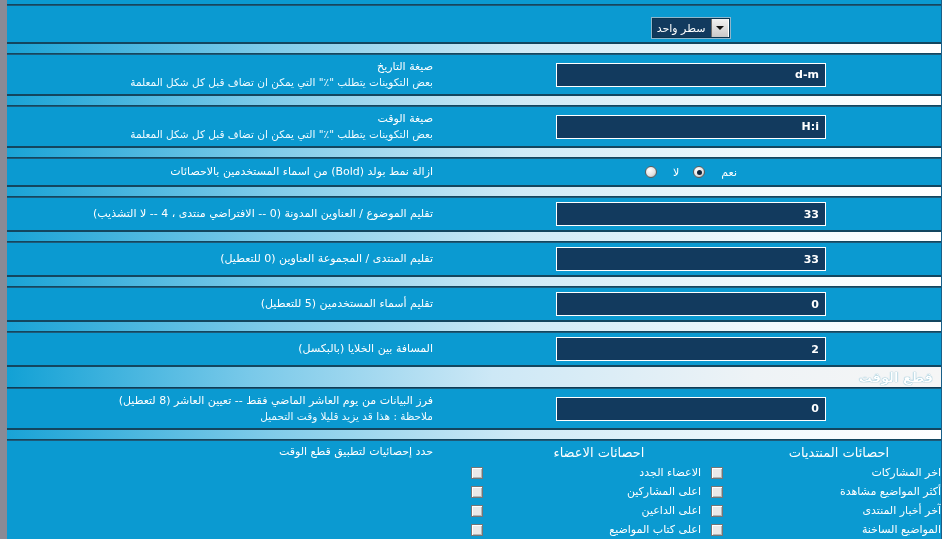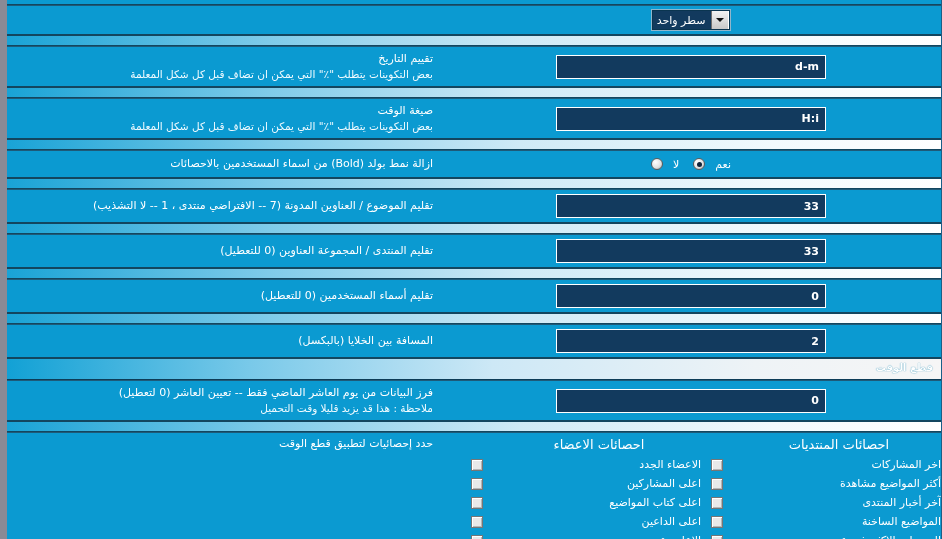--- a/index.html
+++ b/index.html
@@ -46,21 +46,21 @@
     box-sizing: border-box;
     border-top: 1px solid #13465f;
     border-bottom: 1px solid #0d3c57;
     background: linear-gradient(to left, #f6f6f6 0%, #eef3f6 20%, #cde8f6 48%, #79c9e9 74%, #12a1d5 100%);
     overflow: hidden;
   }
   .section-bar .section-title {
     position: absolute;
     top: 3px;
     right: 8px;
-    font-size: 10px;
+    font-size: 13px;
     font-weight: bold;
     color: #ffffff;
     text-shadow: 0 0 1px #0b7ea8;
   }
 
   
   .field {
     display: flex;
     flex-direction: row;
     align-items: center;
@@ -113,20 +113,21 @@
 
   
   .selwrap {
     display: inline-flex;
     flex-direction: row-reverse;
     align-items: stretch;
     height: 18px;
     border: 1px solid #0a3550;
     background: #123a5e;
     box-shadow: 0 0 0 1px #8fb6cc;
+    margin-top: 8px;
   }
   .selwrap .seltext {
     display: flex;
     align-items: center;
     padding: 0 6px 0 4px;
     font-size: 11px;
     color: #ffffff;
     white-space: nowrap;
     background: #123a5e;
   }
@@ -151,21 +152,21 @@
   .radios {
     display: flex;
     flex-direction: row;
     align-items: center;
     gap: 14px;
   }
   .radio-item {
     display: flex;
     flex-direction: row-reverse;
     align-items: center;
-    gap: 10px;
+    gap: 16px;
     font-size: 11px;
     color: #ffffff;
   }
   .rdo {
     width: 12px;
     height: 12px;
     border-radius: 50%;
     background: radial-gradient(circle at 35% 32%, #ffffff 0%, #e2e2e2 58%, #9a9a9a 100%);
     border: 1px solid #5d5d5d;
     box-sizing: border-box;
@@ -274,21 +275,21 @@
     </div>
   </div>
 
   <div class="sep"></div>
 
   <div class="field">
     <div class="ctl">
       <input class="txt" type="text" value="d-m" style="">
     </div>
     <div class="lbl">
-      <span class="title">تقييم التاريخ</span>
+      <span class="title">صيغة التاريخ</span>
       <span class="desc">بعض التكوينات يتطلب "٪" التي يمكن ان تضاف قبل كل شكل المعلمة</span>
     </div>
   </div>
 
   <div class="sep"></div>
 
   <div class="field">
     <div class="ctl">
       <input class="txt" type="text" value="H:i" style="">
     </div>
@@ -318,21 +319,21 @@
     </div>
   </div>
 
   <div class="sep"></div>
 
   <div class="field">
     <div class="ctl">
       <input class="txt" type="text" value="33" style="">
     </div>
     <div class="lbl">
-      <span class="title">تقليم الموضوع / العناوين المدونة (7 -- الافتراضي منتدى ، 1 -- لا التشذيب)</span>
+      <span class="title">تقليم الموضوع / العناوين المدونة (0 -- الافتراضي منتدى ، 4 -- لا التشذيب)</span>
     </div>
   </div>
 
   <div class="sep"></div>
 
   <div class="field">
     <div class="ctl">
       <input class="txt" type="text" value="33" style="">
     </div>
     <div class="lbl">
@@ -340,21 +341,21 @@
     </div>
   </div>
 
   <div class="sep"></div>
 
   <div class="field">
     <div class="ctl">
       <input class="txt" type="text" value="0" style="">
     </div>
     <div class="lbl">
-      <span class="title">تقليم أسماء المستخدمين (0 للتعطيل)</span>
+      <span class="title">تقليم أسماء المستخدمين (5 للتعطيل)</span>
     </div>
   </div>
 
   <div class="sep"></div>
 
   <div class="field">
     <div class="ctl">
       <input class="txt" type="text" value="2" style="">
     </div>
     <div class="lbl">
@@ -364,21 +365,21 @@
 
   <div class="section-bar">
     <span class="section-title">قطع الوقت</span>
   </div>
 
   <div class="field">
     <div class="ctl">
       <input class="txt" type="text" value="0" style="">
     </div>
     <div class="lbl">
-      <span class="title">فرز البيانات من يوم العاشر الماضي فقط -- تعيين العاشر (0 لتعطيل)</span>
+      <span class="title">فرز البيانات من يوم العاشر الماضي فقط -- تعيين العاشر (8 لتعطيل)</span>
       <span class="desc">ملاحظة : هذا قد يزيد قليلا وقت التحميل</span>
     </div>
   </div>
 
   <div class="sep"></div>
 
   <div class="cbsection">
     <div class="cbcols">
 
       <div class="cbcol">
@@ -411,25 +412,25 @@
         <div class="cbrow">
           <span class="cbx"></span>
           <span class="cblabel">الاعضاء الجدد</span>
         </div>
         <div class="cbrow">
           <span class="cbx"></span>
           <span class="cblabel">اعلى المشاركين</span>
         </div>
         <div class="cbrow">
           <span class="cbx"></span>
+          <span class="cblabel">اعلى الداعين</span>
+        </div>
+        <div class="cbrow">
+          <span class="cbx"></span>
           <span class="cblabel">اعلى كتاب المواضيع</span>
-        </div>
-        <div class="cbrow">
-          <span class="cbx"></span>
-          <span class="cblabel">اعلى الداعين</span>
         </div>
         <div class="cbrow">
           <span class="cbx"></span>
           <span class="cblabel">الاعلى تقييم</span>
         </div>
 
       </div>
 
     </div>
     <div class="cblbl">

